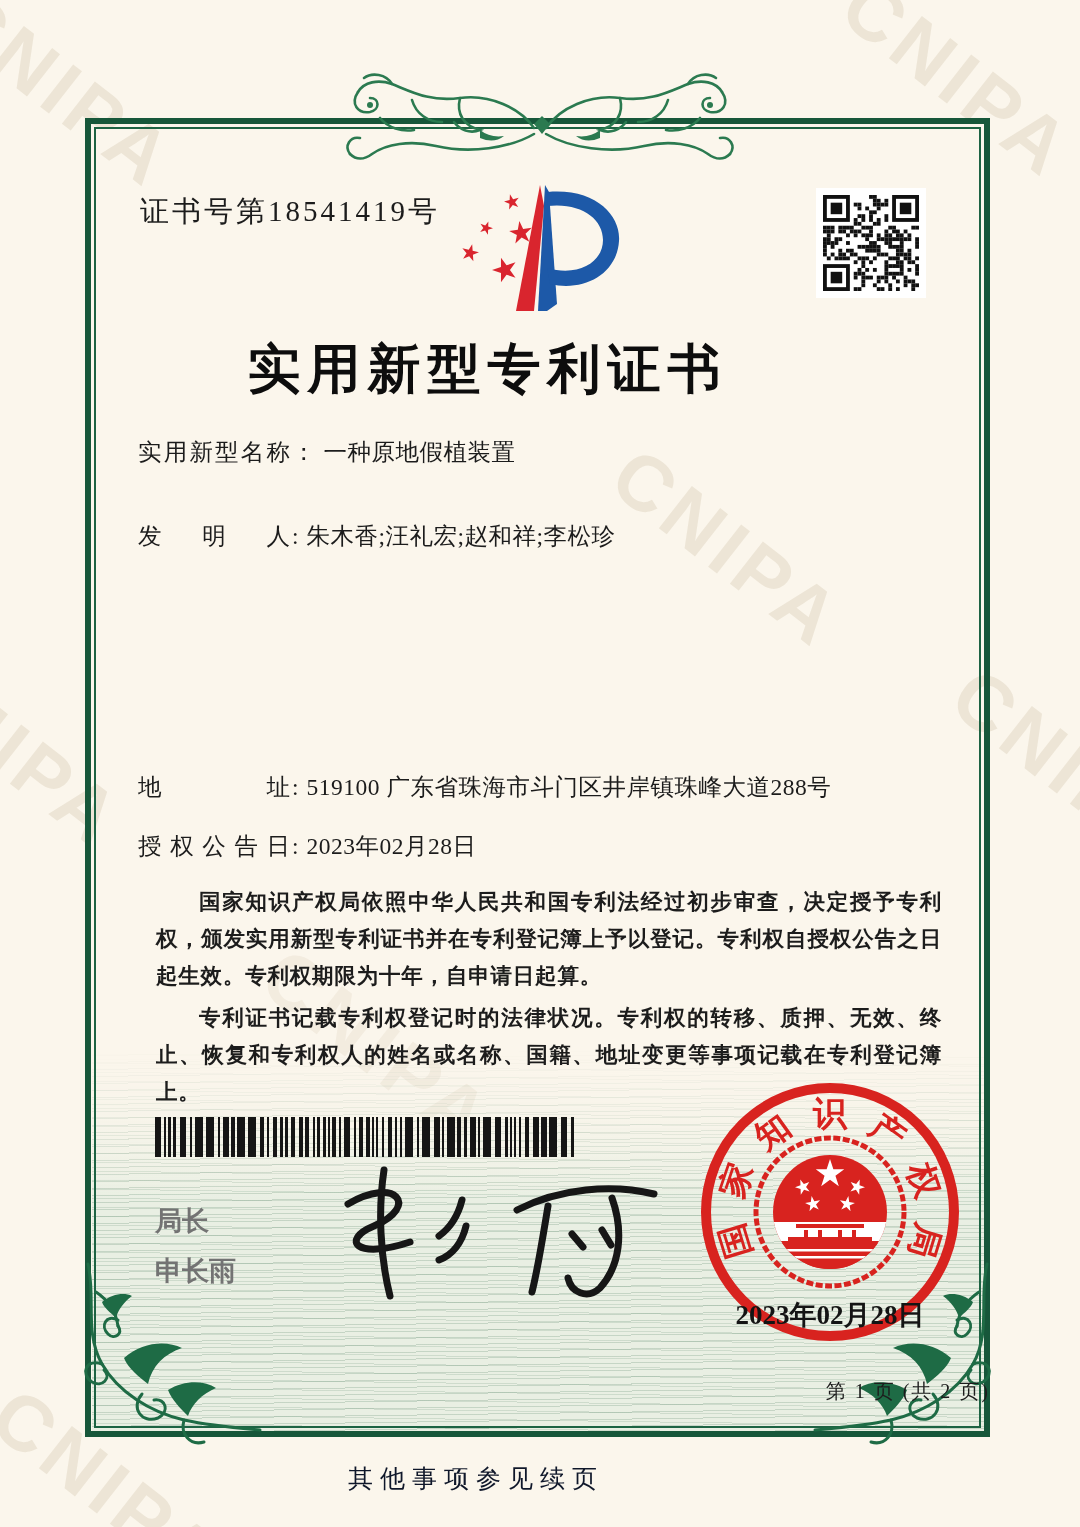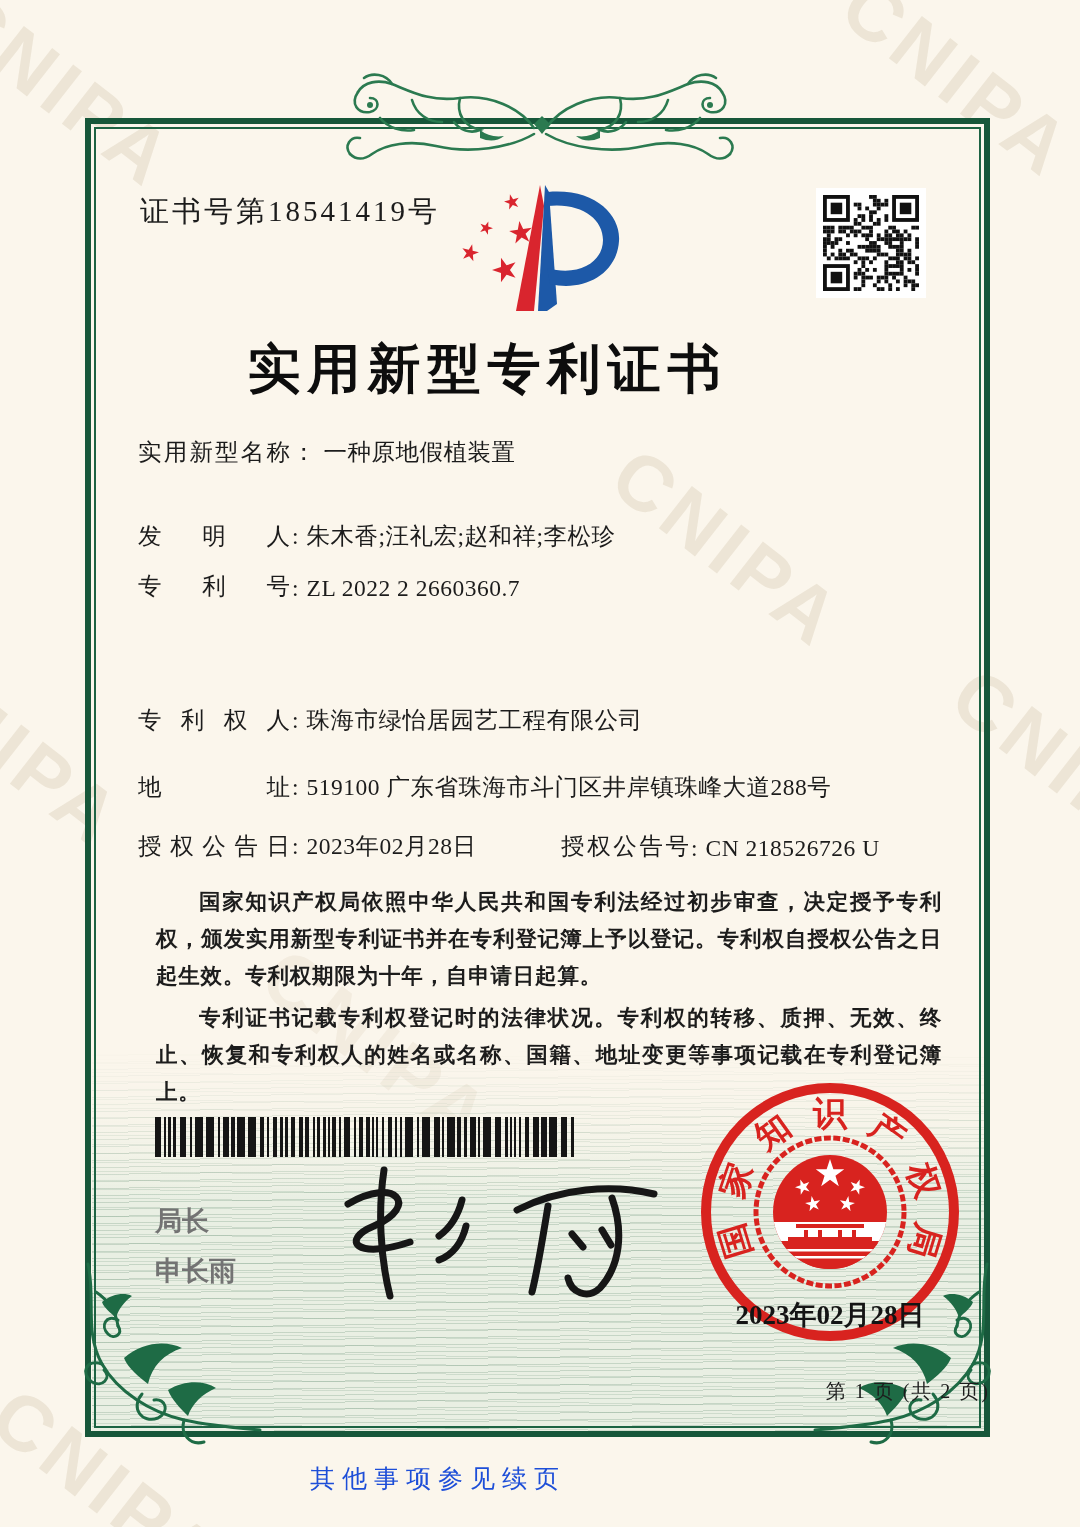--- a/index.html
+++ b/index.html
@@ -36,21 +36,21 @@
   .paras{position:absolute;left:140px;top:884px;width:802px;font-size:21.5px;
          line-height:37px;text-align:justify;letter-spacing:.8px;}
   .paras p{margin:0 0 5px 16px;text-indent:2em;font-weight:bold;}
   .barcode{position:absolute;left:155px;top:1117px;}
   .signer{position:absolute;left:155px;top:1196px;font-family:"Liberation Sans","DejaVu Sans",sans-serif;
           font-size:27px;font-weight:600;color:#737373;line-height:50px;}
   .signature{position:absolute;left:312px;top:1148px;}
   .seal{position:absolute;left:690px;top:1072px;}
   .page-info{position:absolute;left:85px;top:1378px;width:905px;text-align:right;font-size:20px;letter-spacing:2px;}
   .cont-note{position:absolute;left:0;top:1462px;width:876px;text-align:center;
-             font-size:25px;letter-spacing:7px;color:#1d4ed8;}
+             font-size:25px;letter-spacing:7px;color:#0f172a;padding-left:38px;}
   .ornament-top{position:absolute;left:320px;top:70px;}
   .corner{position:absolute;}
   .corner.br{transform:scaleX(-1);}
 </style>
 </head>
 <body>
 
 <div class="page">
 
   <div class="wm" style="left:-18px;top:-30px;">CNIPA</div>
@@ -358,34 +358,25 @@
     </svg>
 
   <div class="title">实用新型专利证书</div>
 
   <div class="row" style="top:436px;">
     <span class="lbl">实用新型名称</span><span class="sep">：</span><span class="val">一种原地假植装置</span>
   </div>
   <div class="row" style="top:503px;margin-top:17px;">
     <span class="lbl">发明人</span><span class="sep">:</span><span class="val">朱木香;汪礼宏;赵和祥;李松珍</span>
   </div>
-  <div class="row" style="top:570px;">
-    <span class="lbl">专利号</span><span class="sep">:</span><span class="val">ZL 2022 2 2660360.7</span>
-  </div>
-  <div class="row" style="top:704px;">
-    <span class="lbl">专利权人</span><span class="sep">:</span><span class="val">珠海市绿怡居园艺工程有限公司</span>
-  </div>
   <div class="row" style="top:771px;">
     <span class="lbl">地址</span><span class="sep">:</span><span class="val">519100 广东省珠海市斗门区井岸镇珠峰大道288号</span>
   </div>
   <div class="row" style="top:830px;">
     <span class="lbl">授权公告日</span><span class="sep">:</span><span class="val">2023年02月28日</span>
-    <span class="row-split">
-      <span class="lbl">授权公告号</span><span class="sep">:</span><span class="val">CN 218526726 U</span>
-    </span>
   </div>
 
   <div class="paras">
     <p>国家知识产权局依照中华人民共和国专利法经过初步审查，决定授予专利权，颁发实用新型专利证书并在专利登记簿上予以登记。专利权自授权公告之日起生效。专利权期限为十年，自申请日起算。</p>
     <p>专利证书记载专利权登记时的法律状况。专利权的转移、质押、无效、终止、恢复和专利权人的姓名或名称、国籍、地址变更等事项记载在专利登记簿上。</p>
   </div>
 
   <svg class="barcode" id="barcode" width="420" height="40" viewBox="0 0 420 40">
       <rect x="0" y="0" width="6" height="40" fill="#151515"></rect>
       <rect x="9" y="0" width="2" height="40" fill="#151515"></rect>

